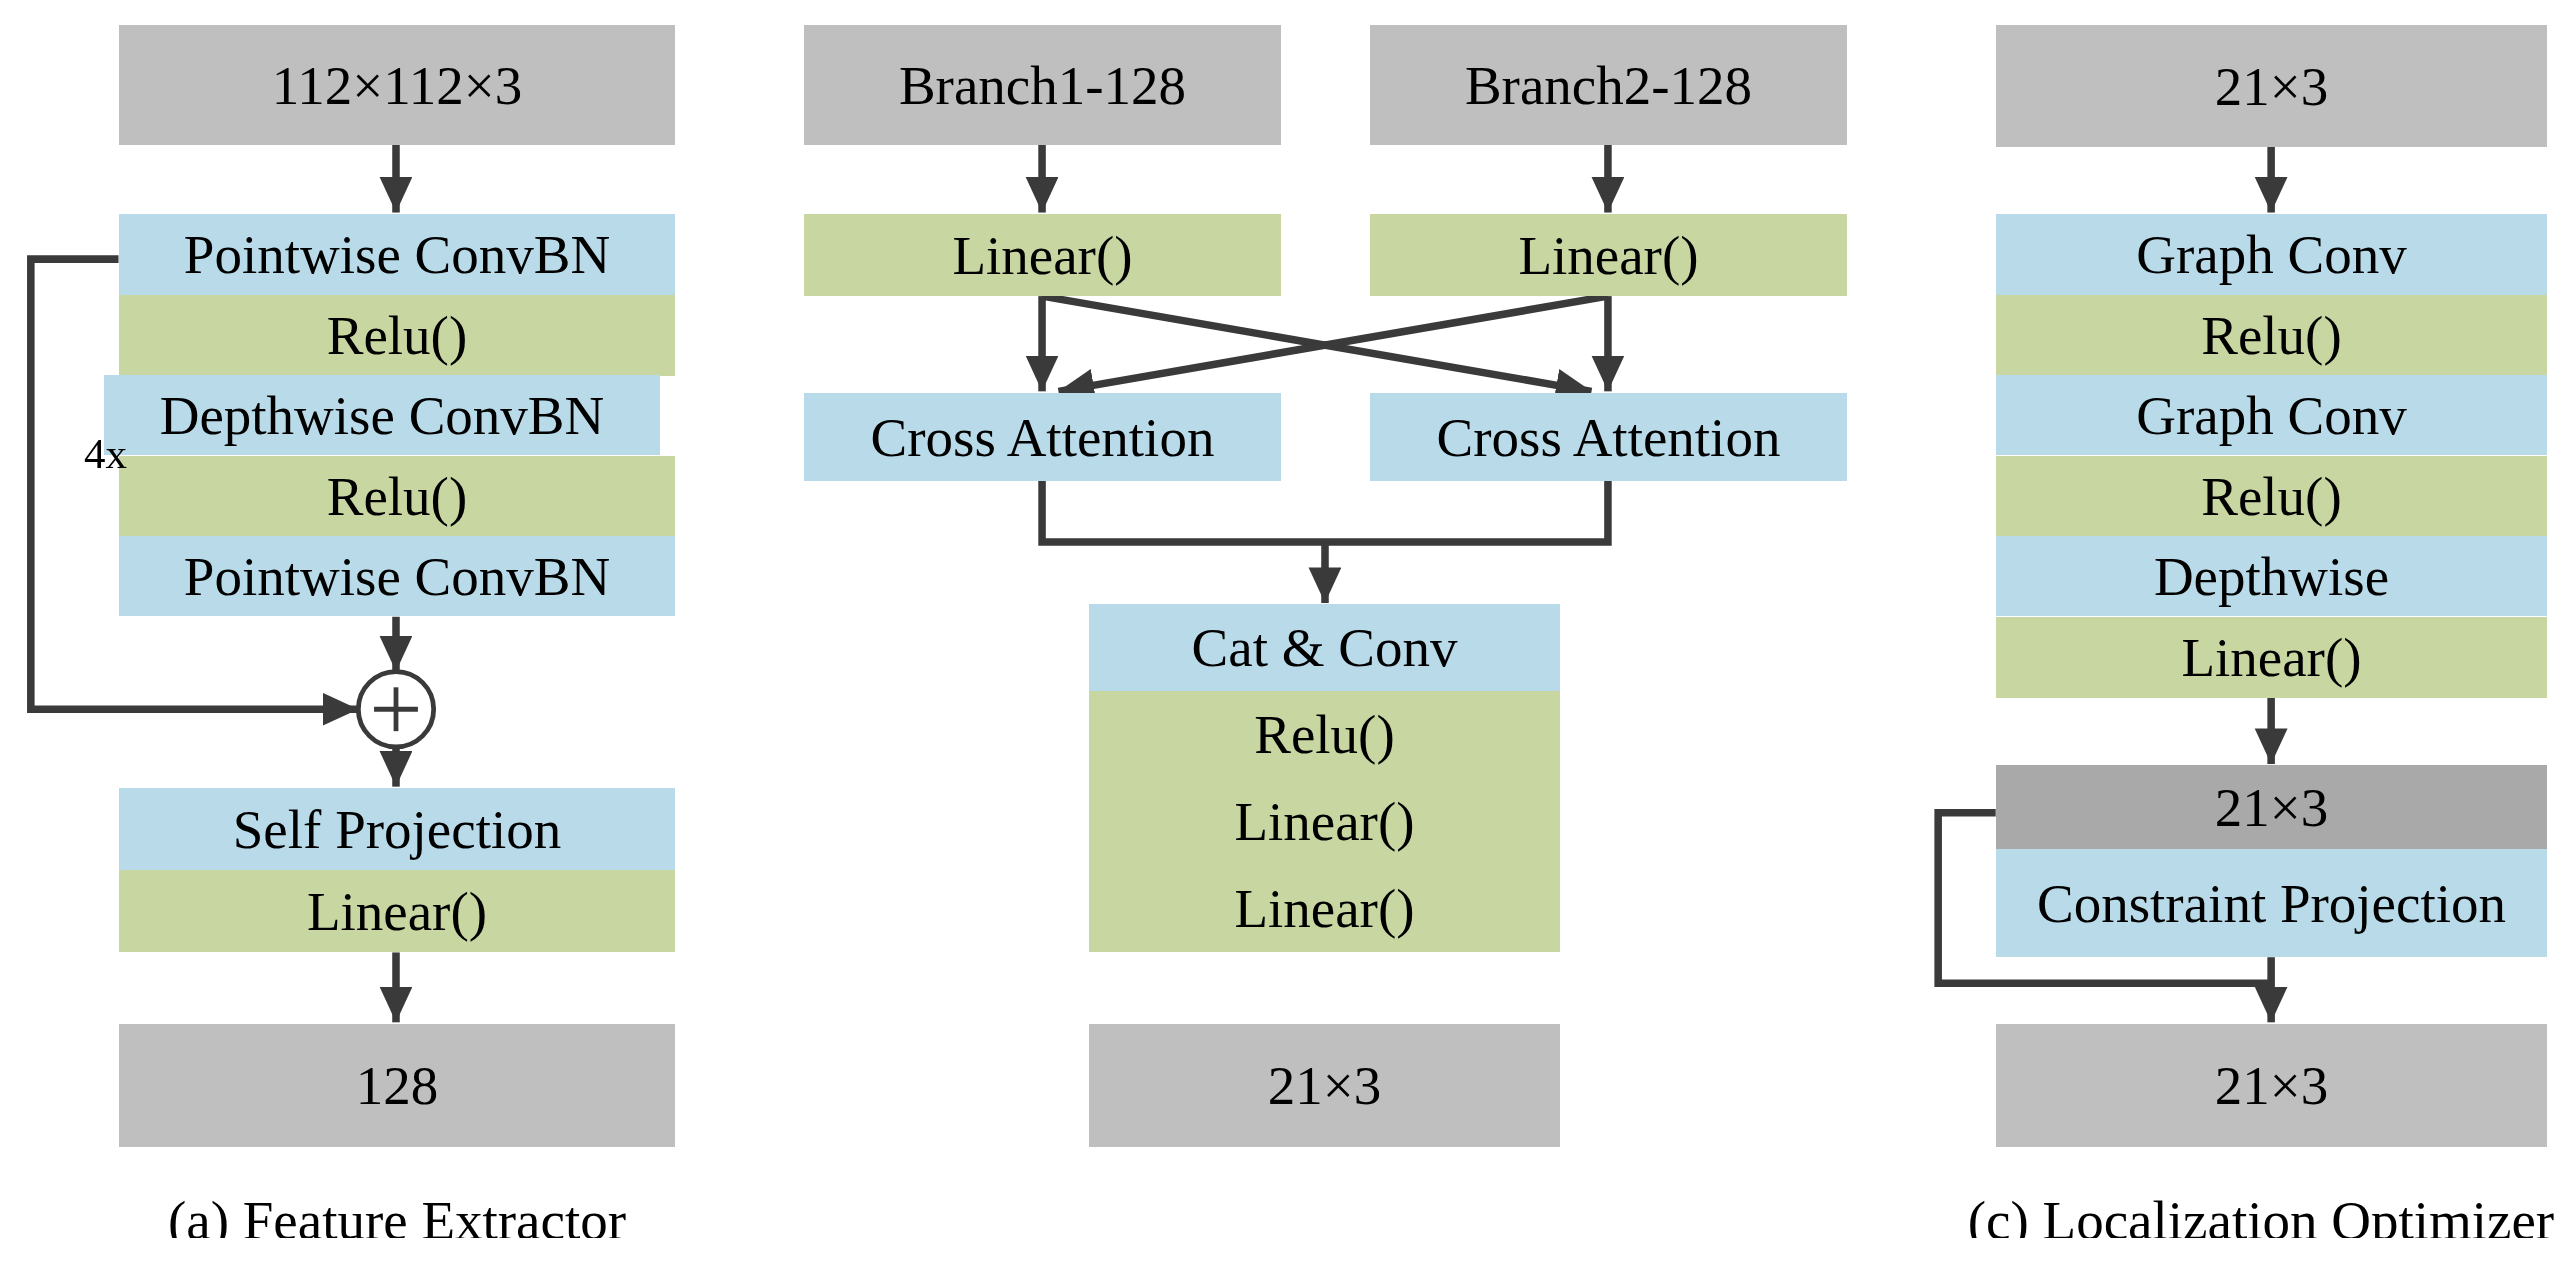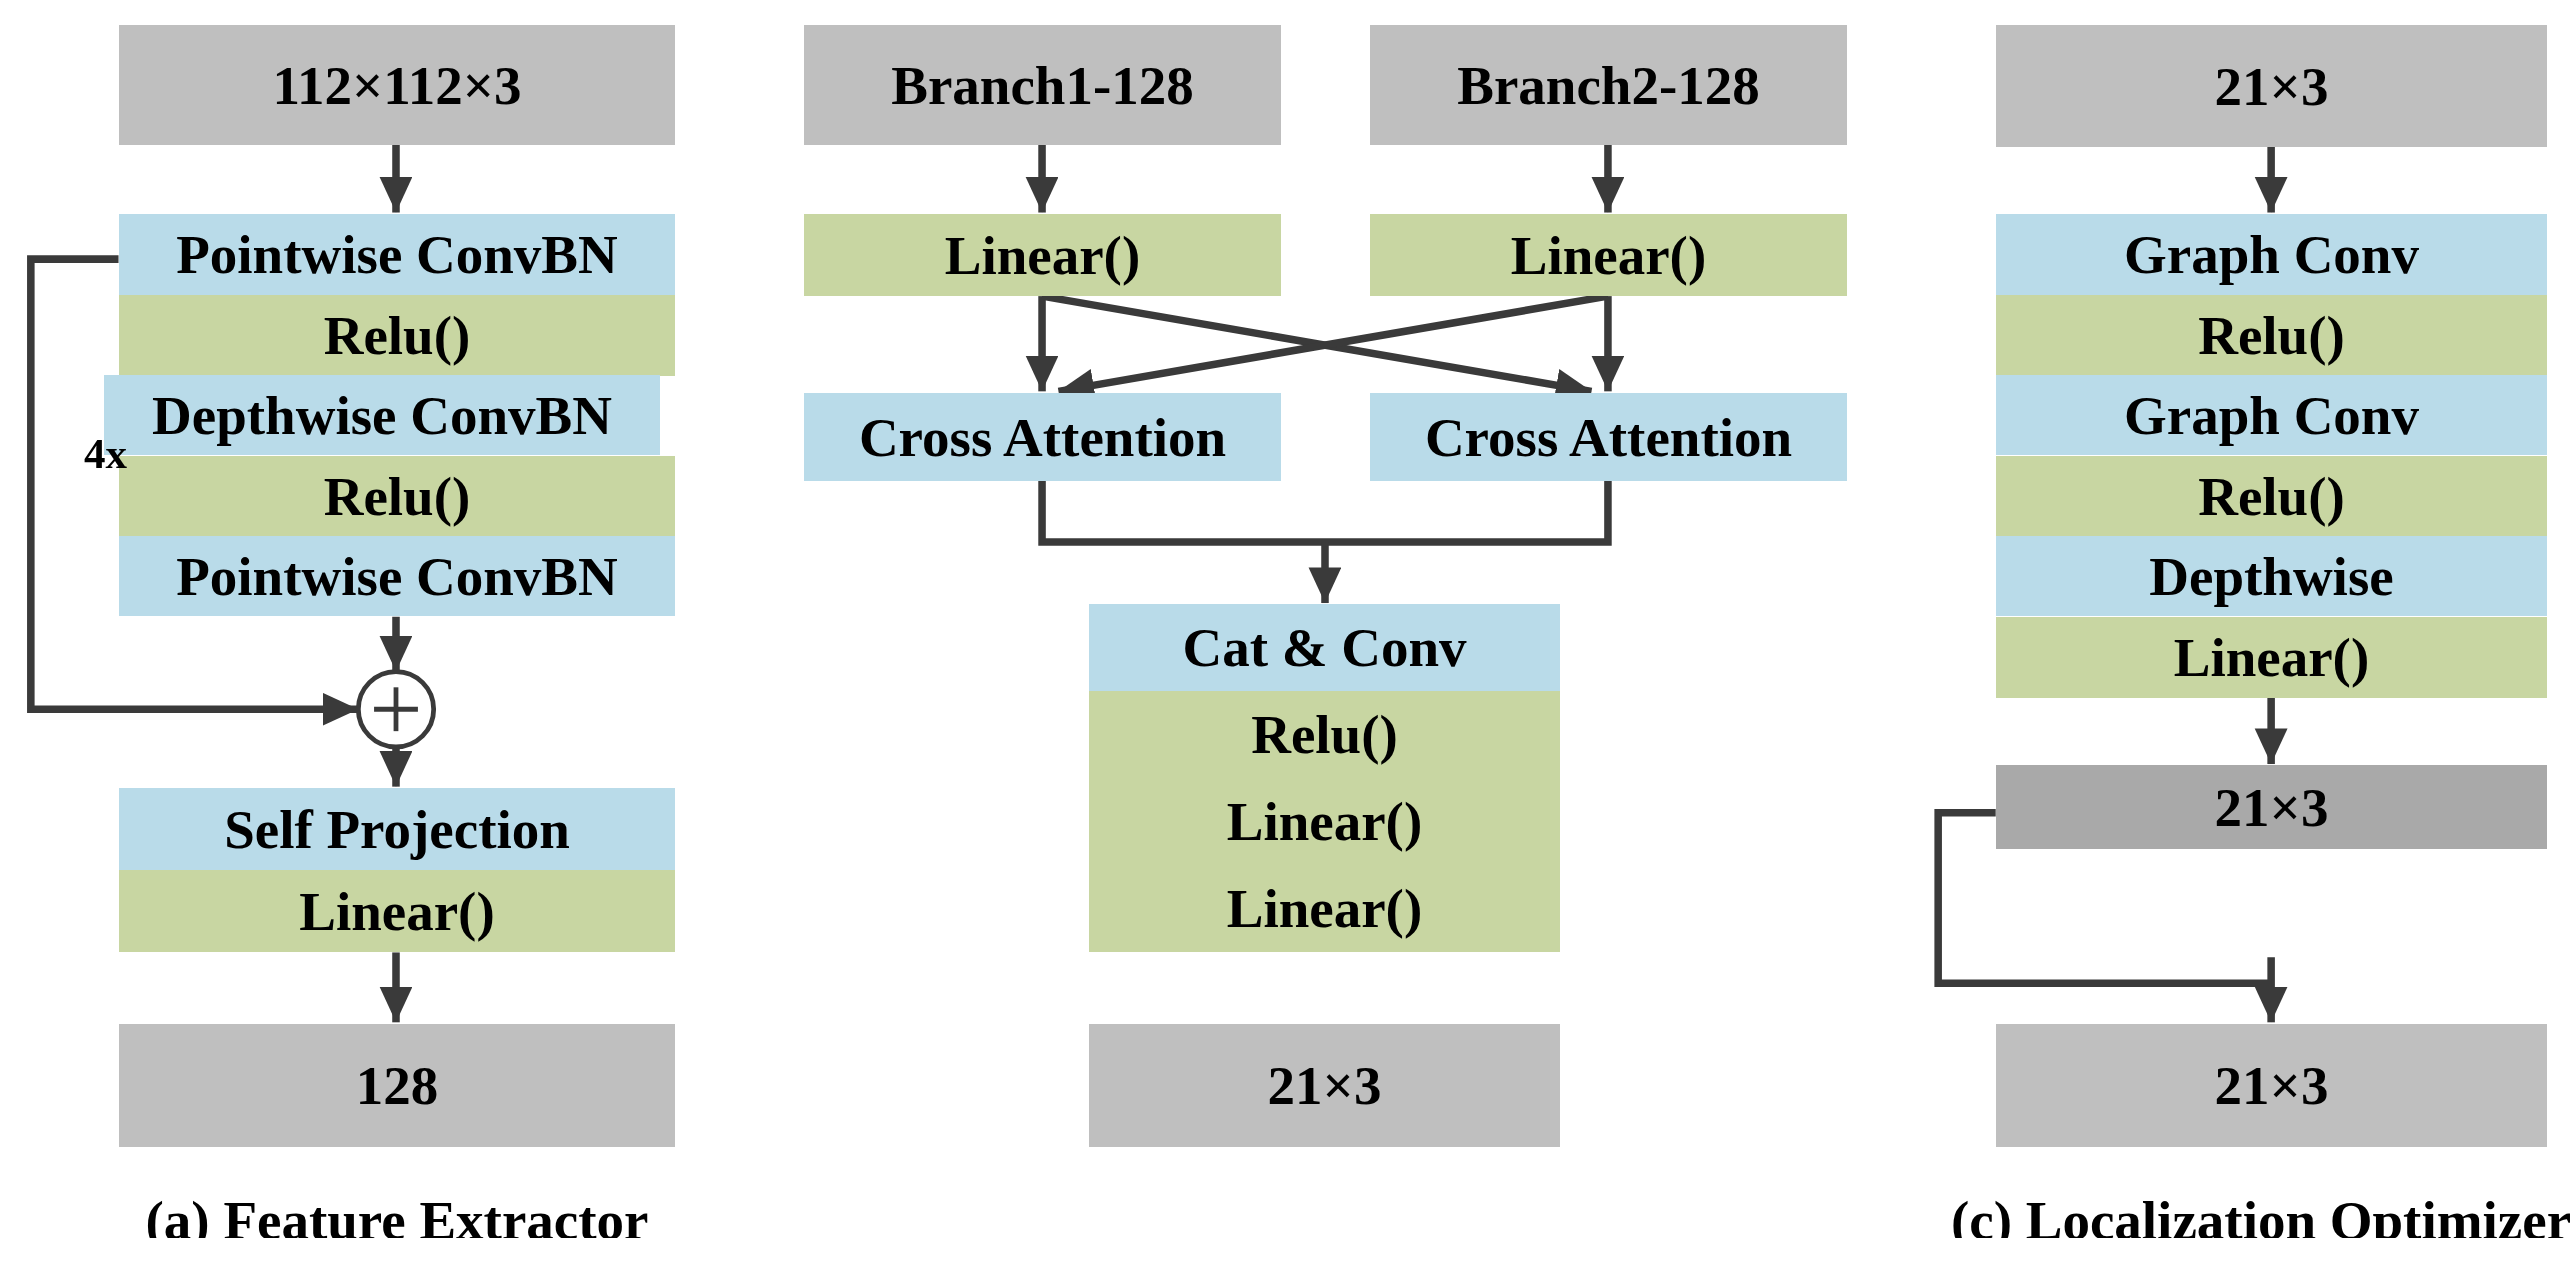--- a/index.html
+++ b/index.html
@@ -3,21 +3,20 @@
 <meta charset="utf-8">
 <style>
   html,body{margin:0;padding:0;background:#fff;}
   #canvas{
     position:relative;
     width:2576px;height:1238px;
     background:var(--background,#ffffff);
     font-family:"Liberation Serif","DejaVu Serif",serif;
     color:var(--text,#000);
     overflow:hidden;
-    font-weight:bold;
   }
   .wires{position:absolute;left:0;top:0;width:2576px;height:1265px;}
   .wire{stroke:var(--wire,#3a3a3a);stroke-width:11;fill:none;stroke-linejoin:miter;}
   #ah path{fill:var(--wire,#3a3a3a);}
   .plus-circle{fill:#ffffff;stroke:var(--wire,#3a3a3a);stroke-width:7;}
   .plus-arm{stroke:var(--wire,#3a3a3a);stroke-width:7;}
   .node{
     position:absolute;
     display:flex;align-items:center;justify-content:center;
     font-size:55px;line-height:1;white-space:nowrap;
@@ -104,17 +103,18 @@
   <div class="node gray" style="left:1089px;top:1024px;width:471px;height:123px">21×3</div>
 
   <div class="node gray" style="left:1996px;top:25px;width:551px;height:122px">21×3</div>
   <div class="node blue" style="left:1996px;top:214px;width:551px;height:81px">Graph Conv</div>
   <div class="node green" style="left:1996px;top:295px;width:551px;height:81px">Relu()</div>
   <div class="node blue" style="left:1996px;top:375px;width:551px;height:80px">Graph Conv</div>
   <div class="node green" style="left:1996px;top:456px;width:551px;height:81px">Relu()</div>
   <div class="node blue" style="left:1996px;top:536px;width:551px;height:80px">Depthwise</div>
   <div class="node green" style="left:1996px;top:617px;width:551px;height:81px">Linear()</div>
   <div class="node gray-dark" style="left:1996px;top:765px;width:551px;height:84px">21×3</div>
+  <div class="node blue" style="left:1996px;top:849px;width:551px;height:108px">Constraint Projection</div>
   <div class="node gray" style="left:1996px;top:1024px;width:551px;height:123px">21×3</div>
   <div class="caption" style="left:1893px;top:1193px;width:736px">(c) Localization Optimizer</div>
 
 </div>
 
 
 </body></html>

